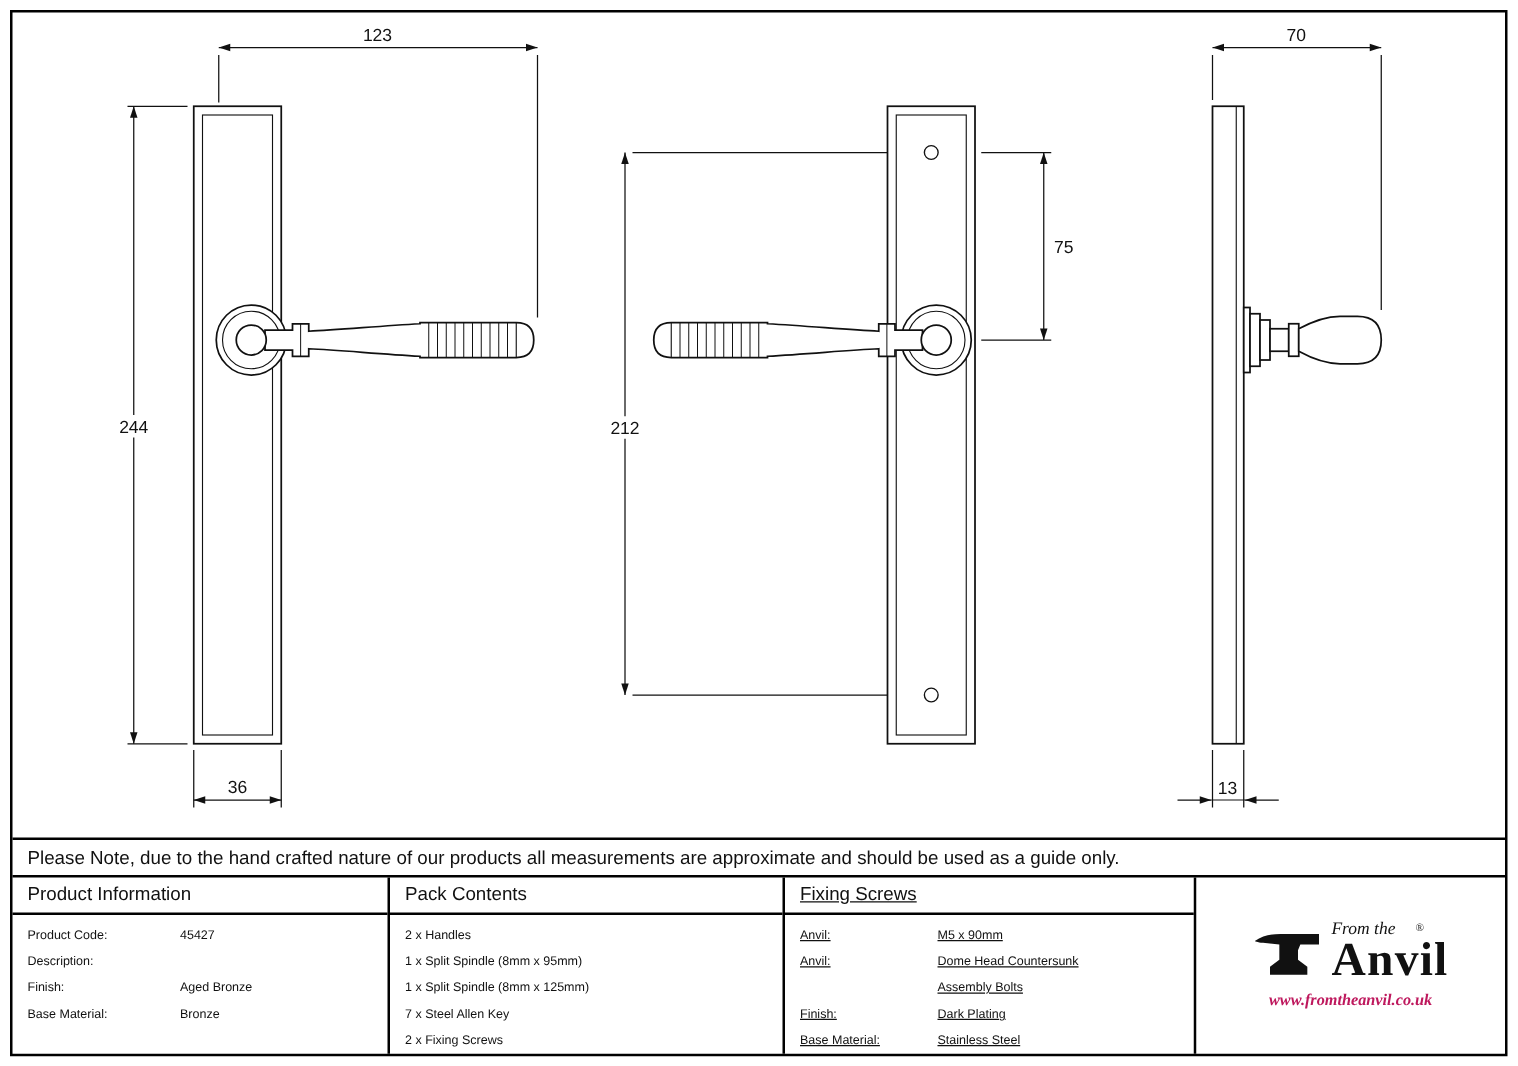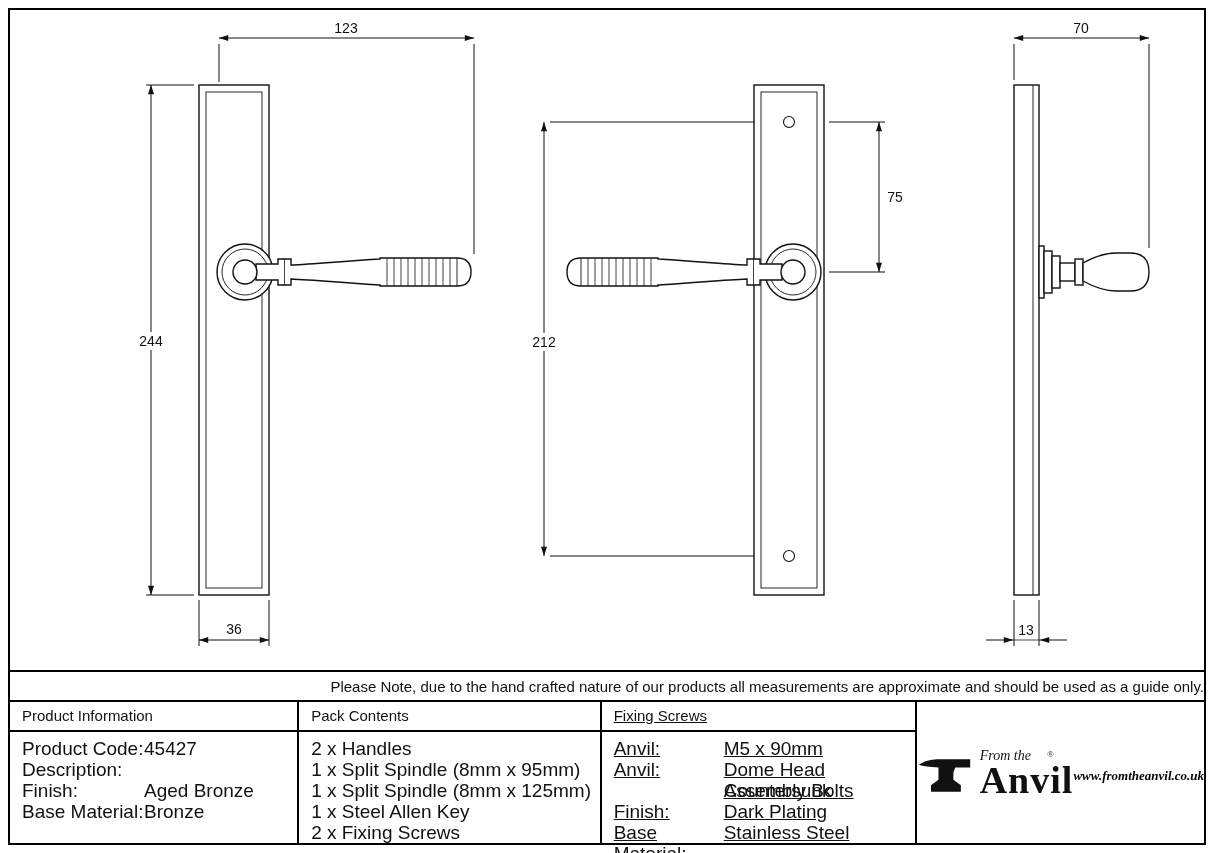--- a/index.html
+++ b/index.html
@@ -1,47 +1,47 @@
 <!DOCTYPE html>
 <html><head>
 <meta charset="utf-8">
 <style>
   * { margin:0; padding:0; box-sizing:border-box; }
   html,body { width:1214px; height:853px; background:#fff; color:#111;
               font-family:"Liberation Sans", sans-serif; overflow:hidden; }
   .sheet { position:absolute; left:8px; top:8px; width:1198px; height:837px;
            border:2px solid #000; display:flex; flex-direction:column; background:#fff; }
-  .drawing { height:660px; position:relative;padding-left:44px; }
+  .drawing { height:660px; position:relative; }
   .drawing svg { display:block; width:1194px; height:660px; }
   .dim-text { font-family:"Liberation Sans", sans-serif; font-size:14px; fill:#111; stroke:none; }
   .note-row { border-top:2px solid #000; height:32px; display:flex; align-items:center;
-              padding-left:12px; font-size:15px;justify-content:flex-end; }
+              padding-left:12px; font-size:15px; }
   .spec-table { flex:1; border-top:2px solid #000; display:flex; }
   .col + .col { border-left:2px solid #000; }
   .col-product { width:300px; }
   .col-pack    { width:316px; }
   .col-fixing  { width:329px;text-decoration:underline; }
   .col-logo    { flex:1; display:flex; align-items:center; justify-content:center; }
   .col-header  { height:30px; line-height:28px; padding-left:12px; font-size:15px;
                  border-bottom:2px solid #000; }
-  .col-body    { padding:6px 0 0 12px; font-size:19px; }
+  .col-body    { padding:6px 0 0 12px; font-size:10px; }
   .kv-row      { display:flex; height:21px; line-height:21px; }
   .kv-label    { width:122px; flex:none; }
   .col-fixing .kv-label { width:110px; }
   .list-item   { height:21px; line-height:21px; }
-  .logo { display:flex; flex-direction:row; align-items:center; }
+  .logo { display:flex; flex-direction:column; align-items:center; }
   .logo-row { display:flex; align-items:flex-end; gap:7px; }
   .logo-text { display:flex; flex-direction:column; }
   .logo-top { font-family:"Liberation Serif", serif; font-style:italic; font-size:14px;
               line-height:14px; display:flex; }
   .logo-reg { font-size:9px; font-style:normal; margin-left:16px; position:relative; top:-2px; }
   .logo-name { font-family:"Liberation Serif", serif; font-size:38px; font-weight:bold;
                line-height:34px; letter-spacing:1px; }
   .logo-url { font-family:"Liberation Serif", serif; font-style:italic; font-weight:bold;
-              color:#000000; font-size:13px; margin-top:7px; }
+              color:#be185d; font-size:13px; margin-top:7px; }
 </style>
 </head>
 <body>
 
 <div class="sheet">
 
   <div class="drawing">
     <svg viewBox="0 0 1194 660">
       <defs>
         <marker id="arr" markerWidth="11" markerHeight="8" refX="10" refY="4" orient="auto-start-reverse">
@@ -160,21 +160,21 @@
         </div>
       </div>
     </div>
 
     <div class="col col-pack">
       <div class="col-header">Pack Contents</div>
       <div class="col-body">
         <div class="list-item">2 x Handles</div>
         <div class="list-item">1 x Split Spindle (8mm x 95mm)</div>
         <div class="list-item">1 x Split Spindle (8mm x 125mm)</div>
-        <div class="list-item">1 x Steel Allen Key</div>
+        <div class="list-item">7 x Steel Allen Key</div>
         <div class="list-item">2 x Fixing Screws</div>
       </div>
     </div>
 
     <div class="col col-fixing">
       <div class="col-header">Fixing Screws</div>
       <div class="col-body">
         <div class="kv-row">
           <span class="kv-label">Anvil:</span>
           <span class="kv-value">M5 x 90mm</span>

